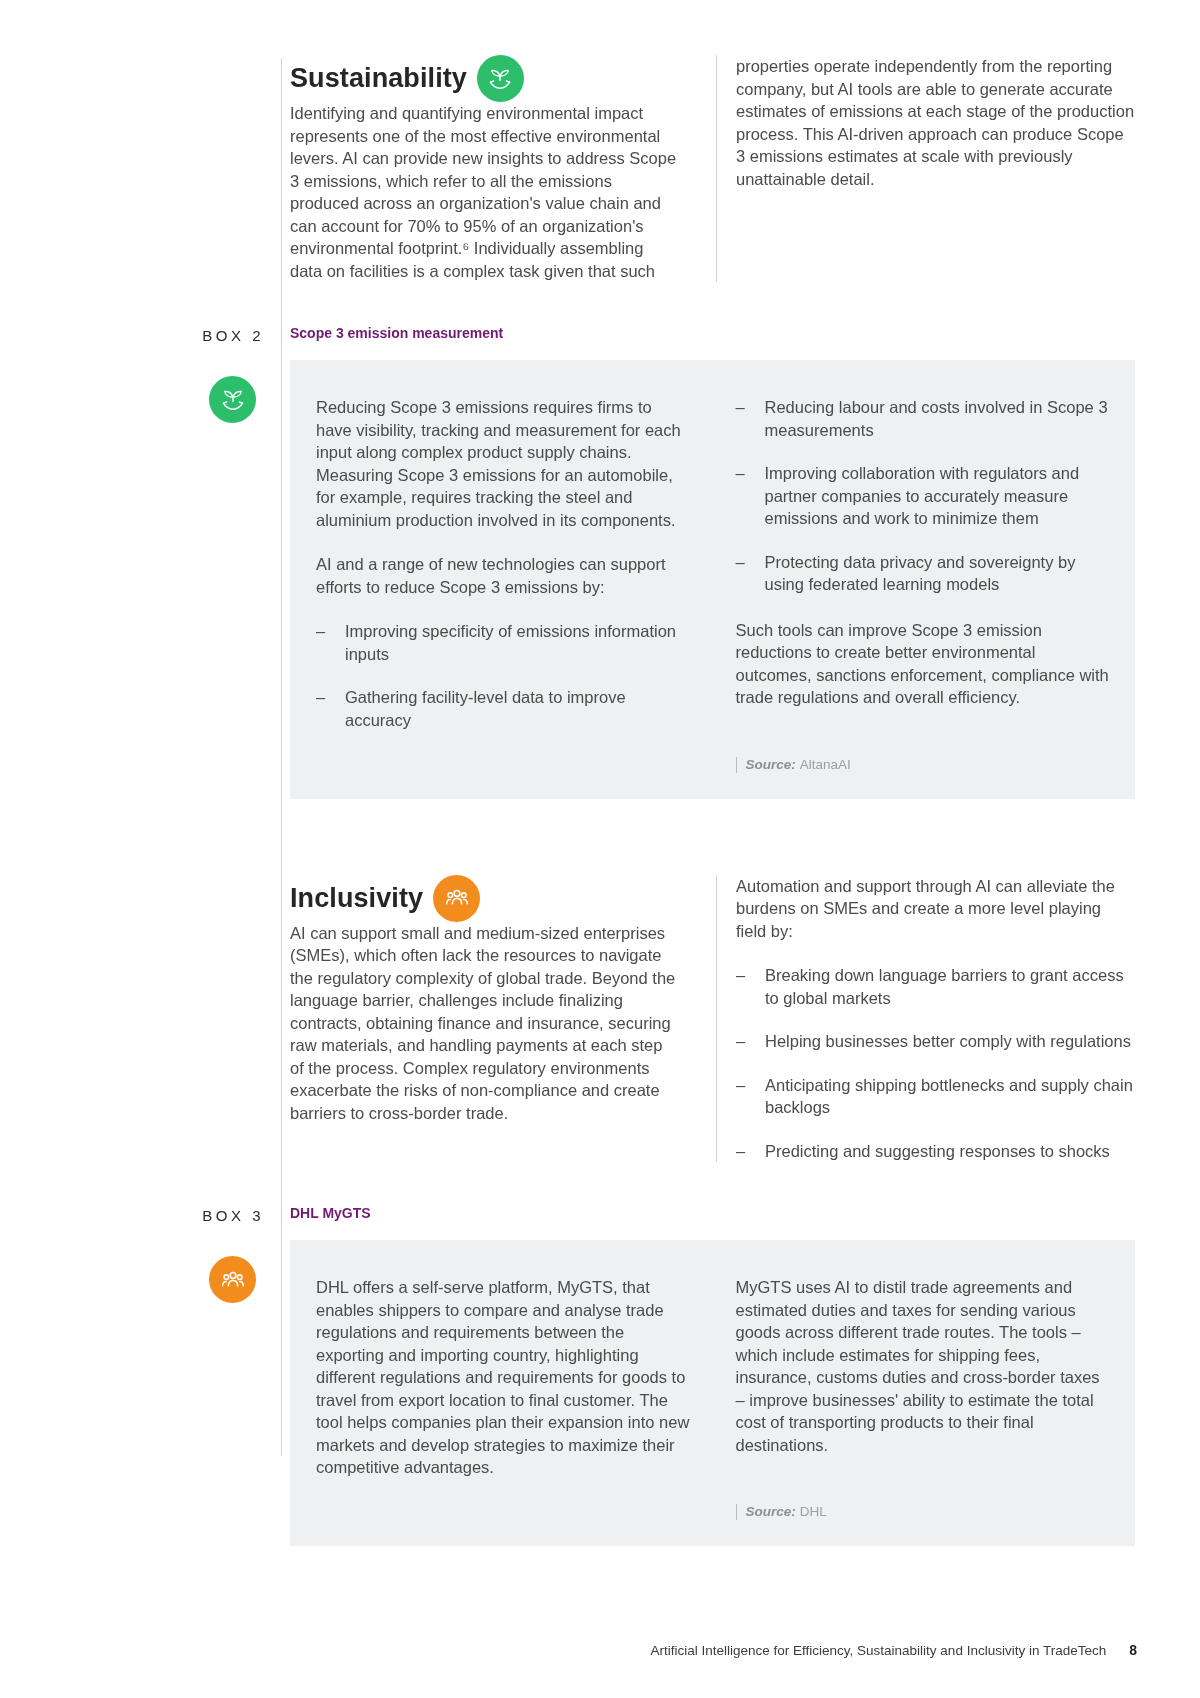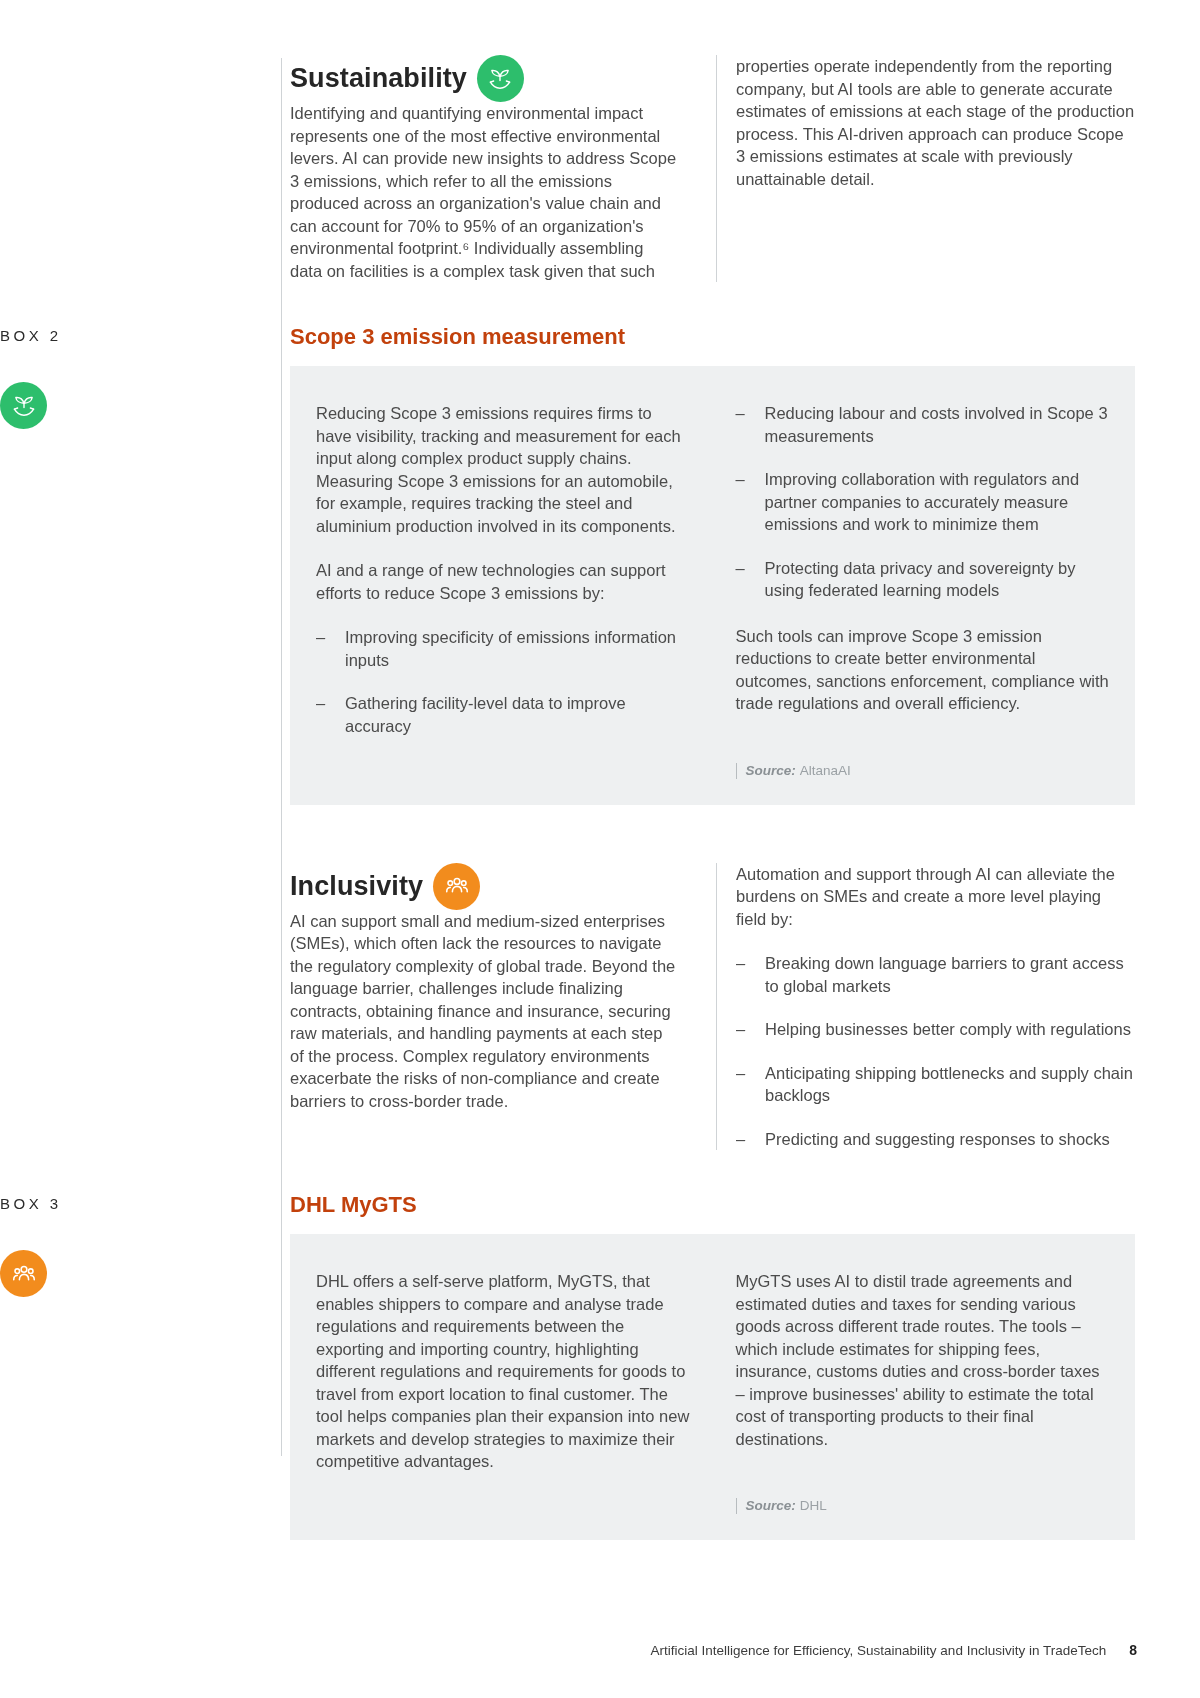--- a/index.html
+++ b/index.html
@@ -17,21 +17,21 @@
   .vrule {
     position: absolute;
     left: 281px; top: 58px;
     width: 1px; height: 1398px;
     background: #cfd3d6;
   }
 
   .row { display: flex; }
   .mcol {
     flex: 0 0 290px;
-    display: flex; flex-direction: column; align-items: flex-start;
+    display: flex; flex-direction: column; align-items: flex-end;
     padding-right: 26px;
   }
   .ccol { flex: 0 0 845px; max-width: 845px; }
 
   .sec-title {
     display: flex; align-items: center; gap: 10px;
     font-size: 27px; font-weight: 700; color: #262626;
     letter-spacing: 0.1px;
   }
 
@@ -52,21 +52,21 @@
     margin: 0 0 22px 0;
     font-size: 16.5px; line-height: 22.5px; color: #4b4b4b;
   }
   p.body:last-child { margin-bottom: 0; }
   .after-title { margin-top: 40px; }
 
   .boxlabel {
     font-size: 15px; letter-spacing: 3.5px;
     color: #2b2b2b; white-space: nowrap; padding-top: 3px;
   }
-  .boxtitle { font-size: 22px; font-weight: 700; color: #c2410c; }
+  .boxtitle { font-size: 14px; font-weight: 700; color: #701a75; }
 
   .graybox {
     background: var(--box_bg, #eef0f1);
     padding: 36px 26px 26px 26px;
     display: grid; grid-template-columns: 1fr 1fr; column-gap: 46px;
   }
 
   .bullets { margin-top: 0; }
   .bullet {
     display: flex;
@@ -79,21 +79,21 @@
   .source {
     margin-top: 26px;
     font-size: 13.5px; line-height: 16px;
     color: #9ba1a5;
     border-left: 1px solid #b7bcbf;
     padding-left: 9px;
     display: inline-block;
   }
   .source .slabel { font-weight: 700; color: #8a9094; margin-right: 4px; font-style: italic; }
 
-  .mt-sec   { margin-top: 58px; }
+  .mt-sec   { margin-top: 76px; }
   .mt-boxh  { margin-top: 42px; }
   .mt-boxb  { margin-top: 16px; }
   .first-row { padding-top: 55px; }
 
   .footer {
     position: absolute; right: 63px; bottom: 40px;
     display: flex; align-items: baseline; gap: 23px;
     font-size: 13.5px; color: #3c3c3c;
   }
   .footer .pagenum { font-weight: 700; font-size: 14px; color: #1e1e1e; }

